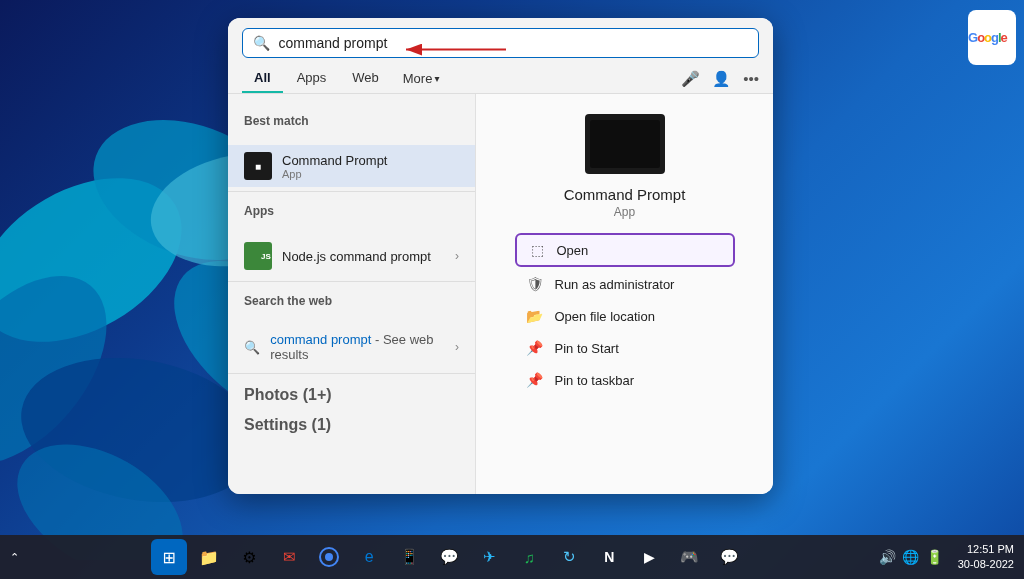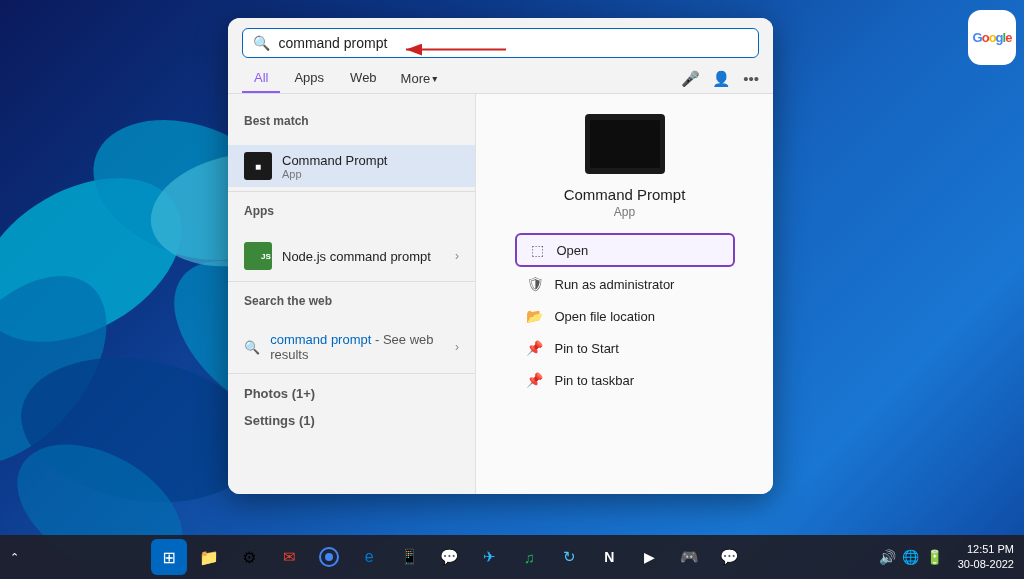--- a/index.html
+++ b/index.html
@@ -32,24 +32,23 @@
     }
 
     
     .google-icon {
       position: absolute;
       top: 10px;
       right: 8px;
       width: 48px;
       height: 55px;
       background: white;
-      border-radius: 13px;
-      display: flex;
-      align-items: center;
-      justify-content: center;
+      border-radius: 8px;
+      display: flex;
+      align-items: center;
       font-size: 18px;
       font-weight: bold;
       color: #4285F4;
       font-family: Arial, sans-serif;
     }
 
     
     .arrow-annotation {
       position: absolute;
       top: 40px;
@@ -111,23 +110,23 @@
     }
     .nav-tab {
       padding: 6px 12px;
       font-size: 13px;
       color: #333;
       cursor: pointer;
       border-bottom: 2px solid transparent;
       white-space: nowrap;
     }
     .nav-tab.active {
-      color: #8b5cf6;
-      border-bottom: 2px solid #8b5cf6;
-      font-weight: 400;
+      color: #0f172a;
+      border-bottom: 2px solid #14b8a6;
+      font-weight: 700;
     }
     .nav-tab-more {
       display: flex;
       align-items: center;
       gap: 2px;
       padding: 6px 10px;
       font-size: 13px;
       color: #333;
       cursor: pointer;
     }
@@ -246,21 +245,21 @@
 
     
     .collapsible-header {
       display: flex;
       align-items: center;
       padding: 8px 16px 4px 16px;
       cursor: pointer;
       gap: 4px;
     }
     .collapsible-header-text {
-      font-size: 13px;
+      font-size: 16px;
       color: #555;
       font-weight: 600;
     }
 
     
     .right-panel {
       flex: 1;
       background: #fafafa;
       display: flex;
       flex-direction: column;

